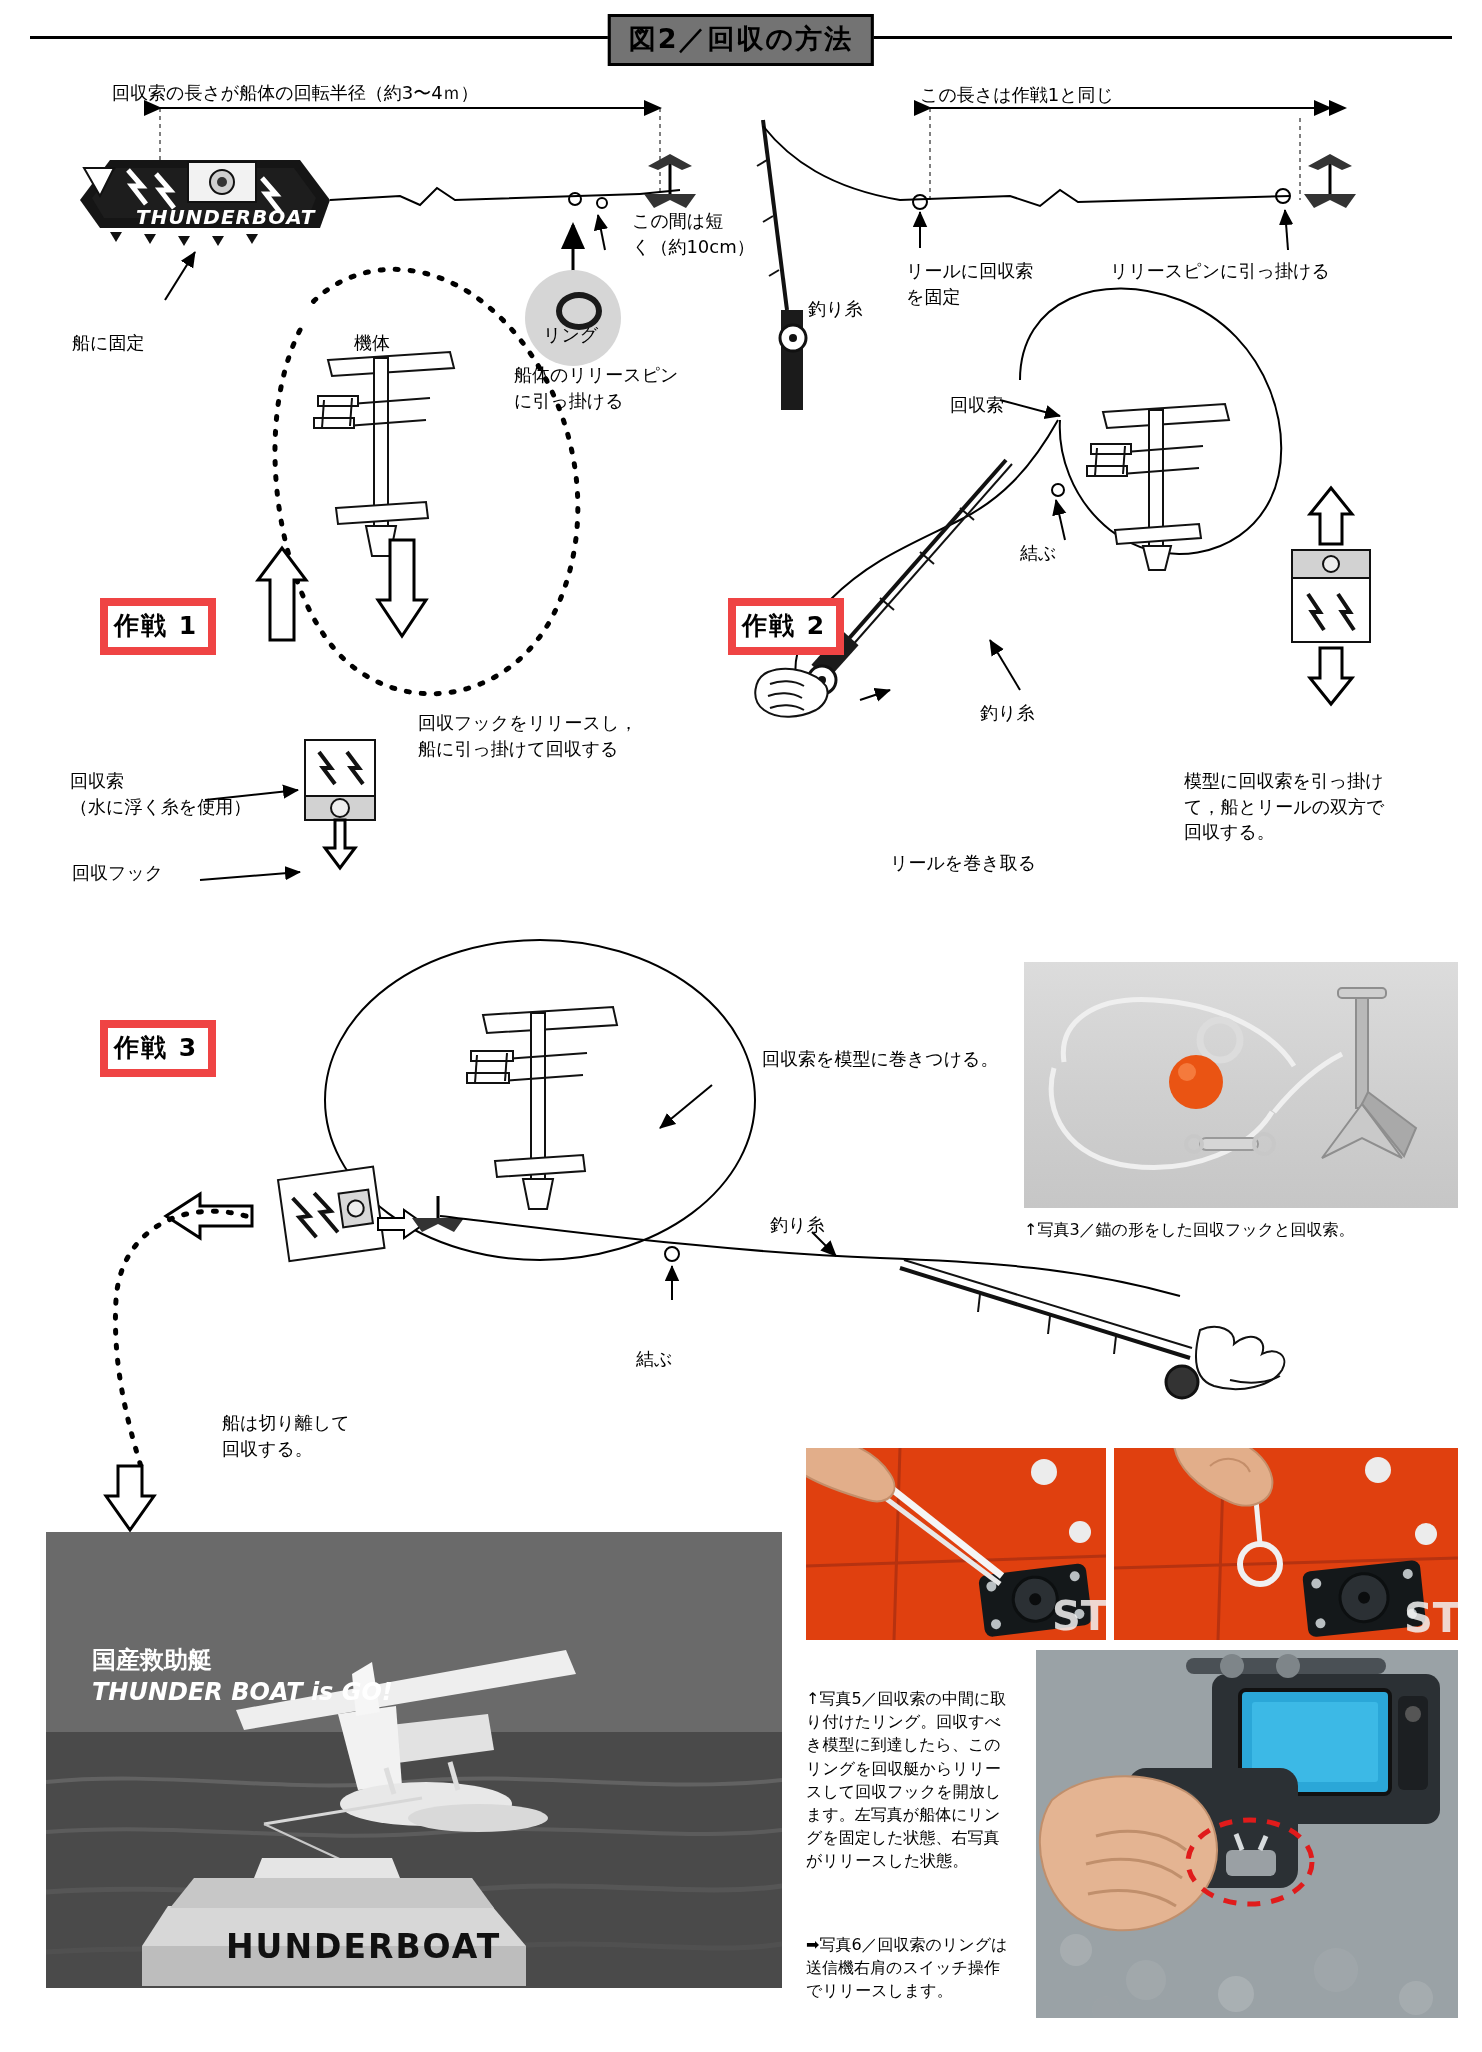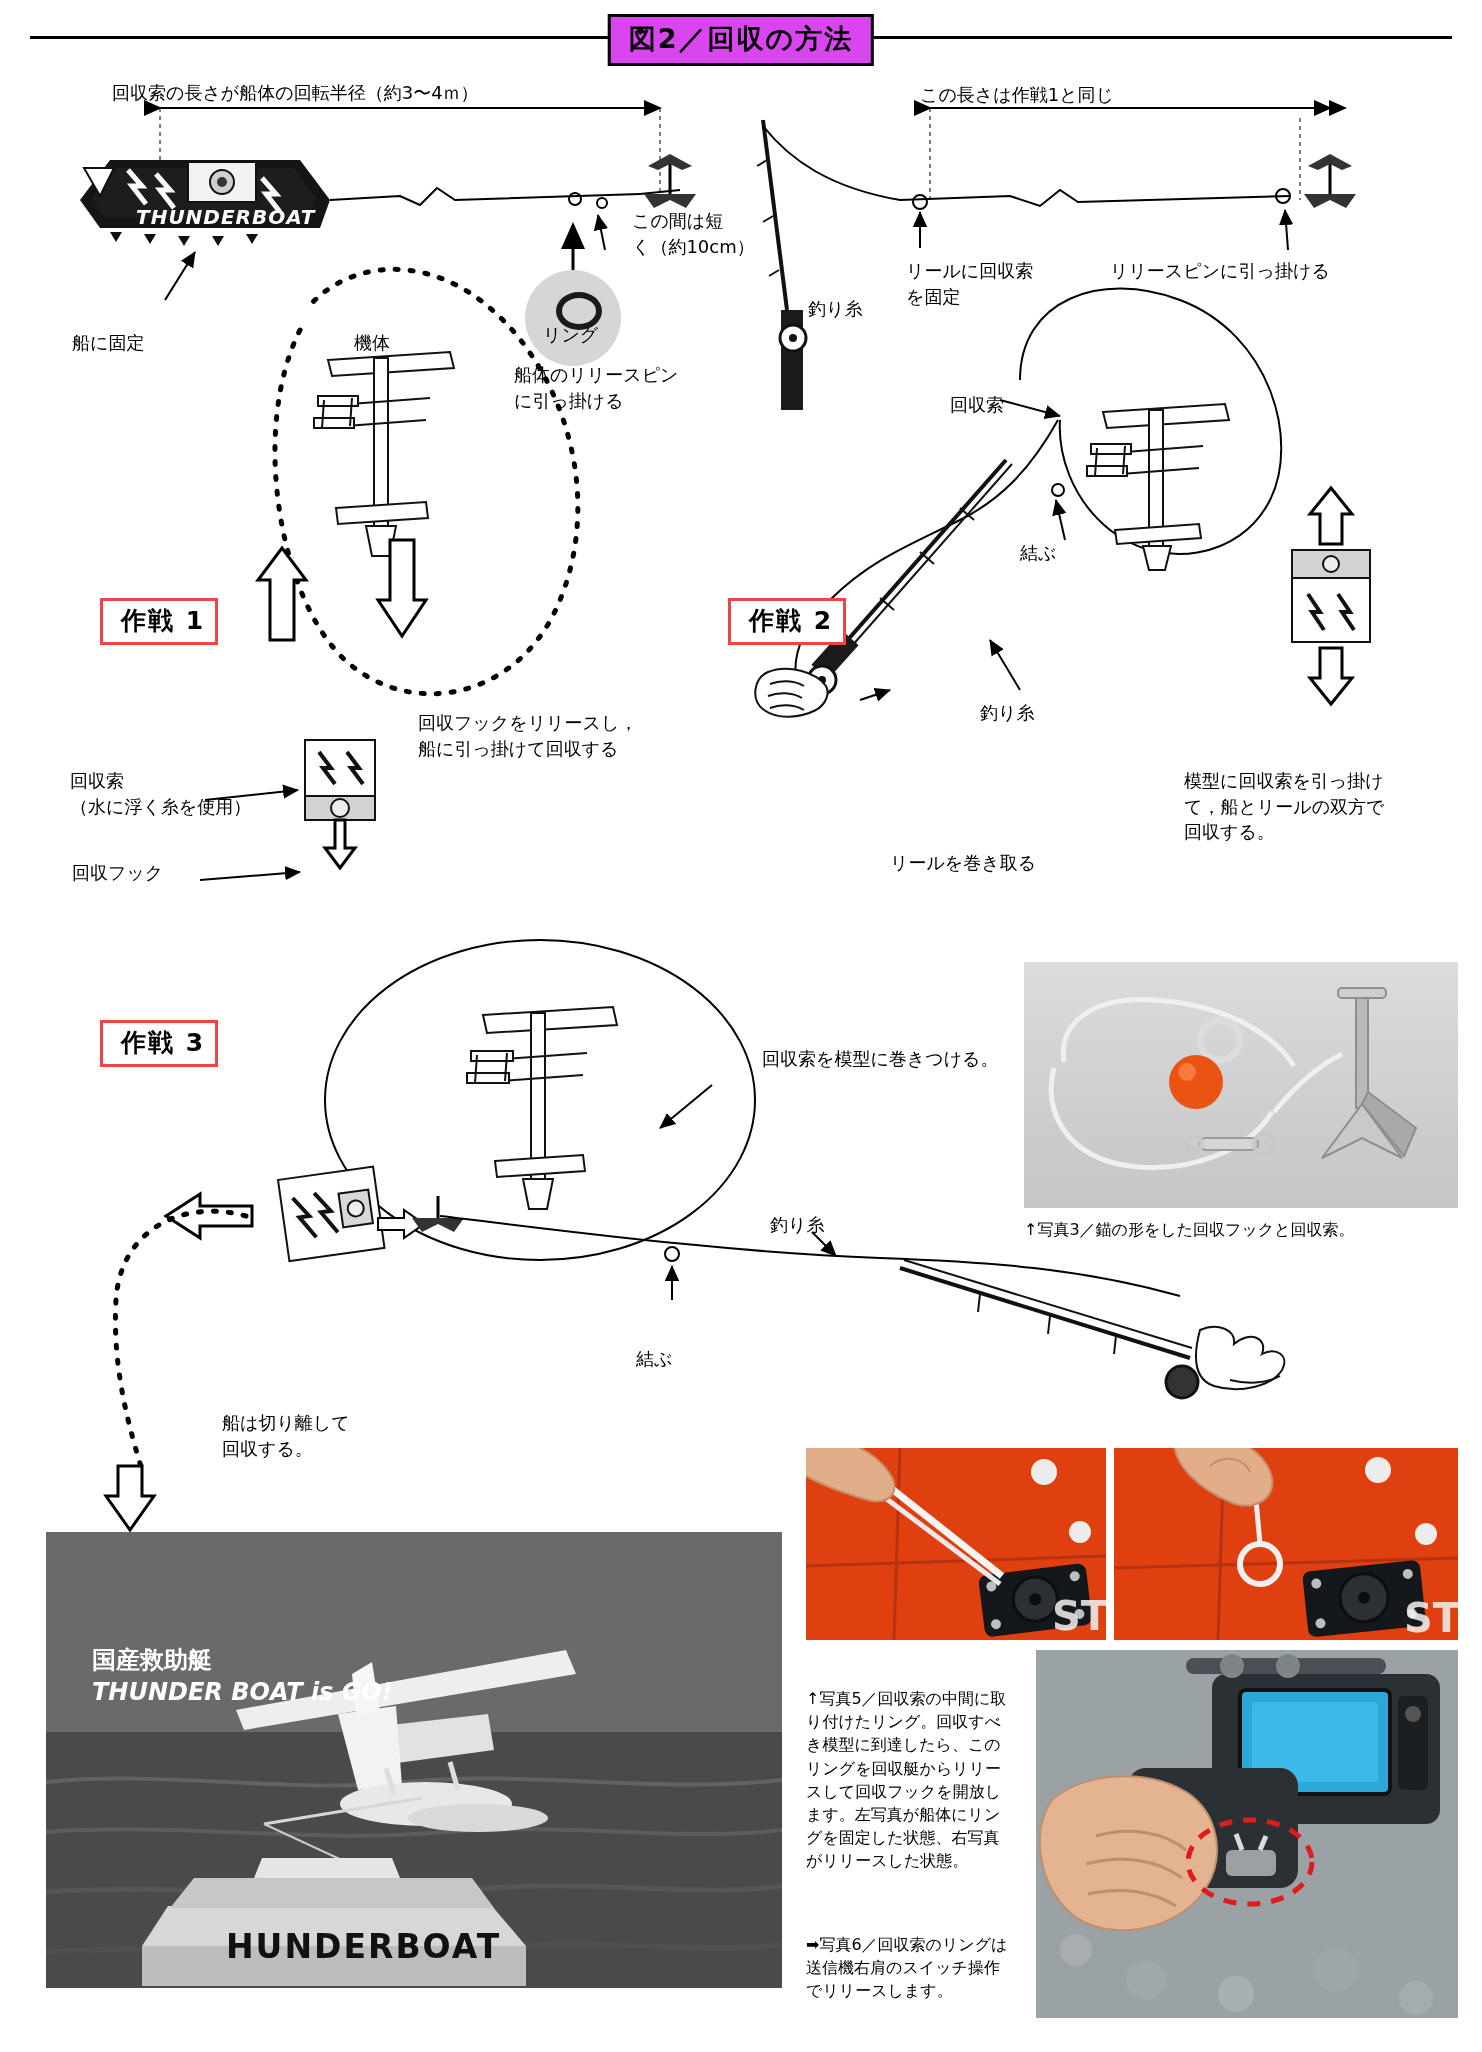--- a/index.html
+++ b/index.html
@@ -15,34 +15,34 @@
 
   
   .title-bar{
     position:absolute;left:0;top:14px;width:1482px;height:46px;
   }
   .title-rule{
     position:absolute;left:30px;right:30px;top:22px;height:3px;background:#000;
   }
   .title-box{
     position:absolute;left:50%;transform:translateX(-50%);top:0;
-    border:3px solid #000;background:#d946ef;
+    border:3px solid #000;background:#737373;
     padding:4px 18px 6px 18px;
     font-size:27px;font-weight:bold;letter-spacing:2px;
     white-space:nowrap;
   }
 
   
   .t{position:absolute;font-size:18px;line-height:1.42;white-space:pre;}
   .wrap{white-space:normal;margin-top:33px;}
 
   .tag{
-    position:absolute;border:3px solid #ef4444;background:#fff;
+    position:absolute;border:8px solid #ef4444;background:#fff;
     font-size:25px;font-weight:bold;letter-spacing:2px;
-    padding:3px 10px 5px 18px;white-space:nowrap;
+    padding:3px 10px 5px 6px;white-space:nowrap;
   }
 
   
   svg.layer{position:absolute;left:0;top:0;width:1482px;height:2052px;overflow:visible;}
 
   
   .photo{position:absolute;overflow:hidden;background:#777;}
   .cap{position:absolute;font-size:16px;line-height:1.45;}
 
   

